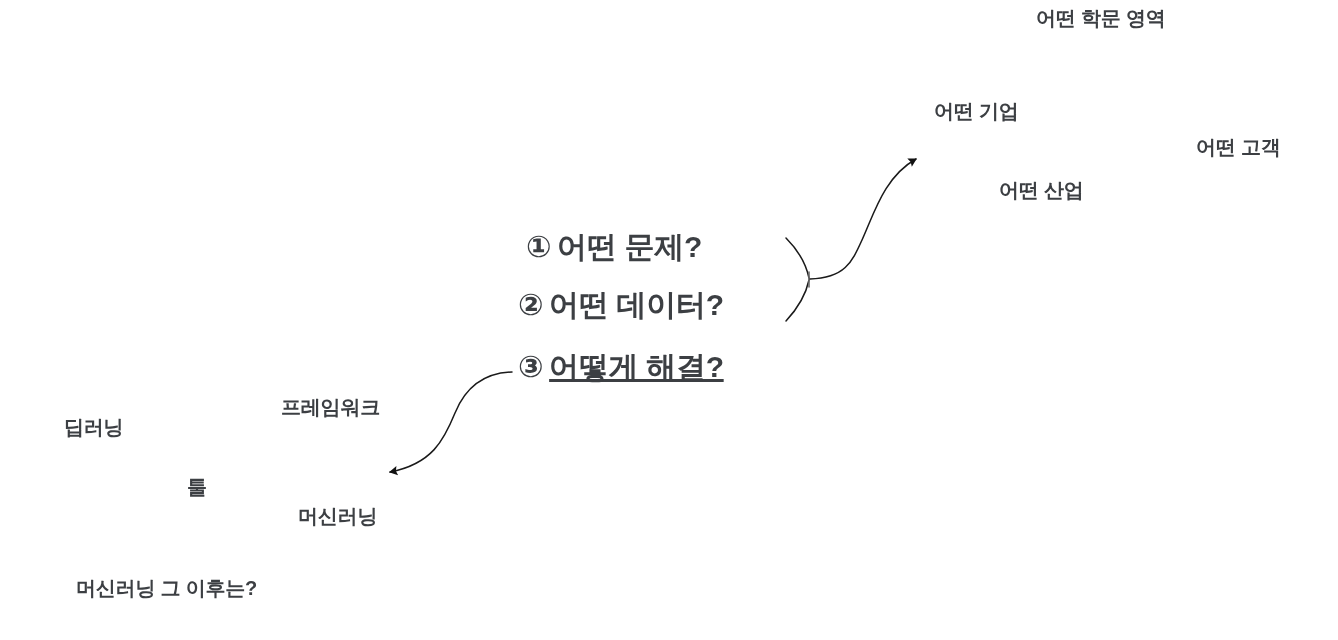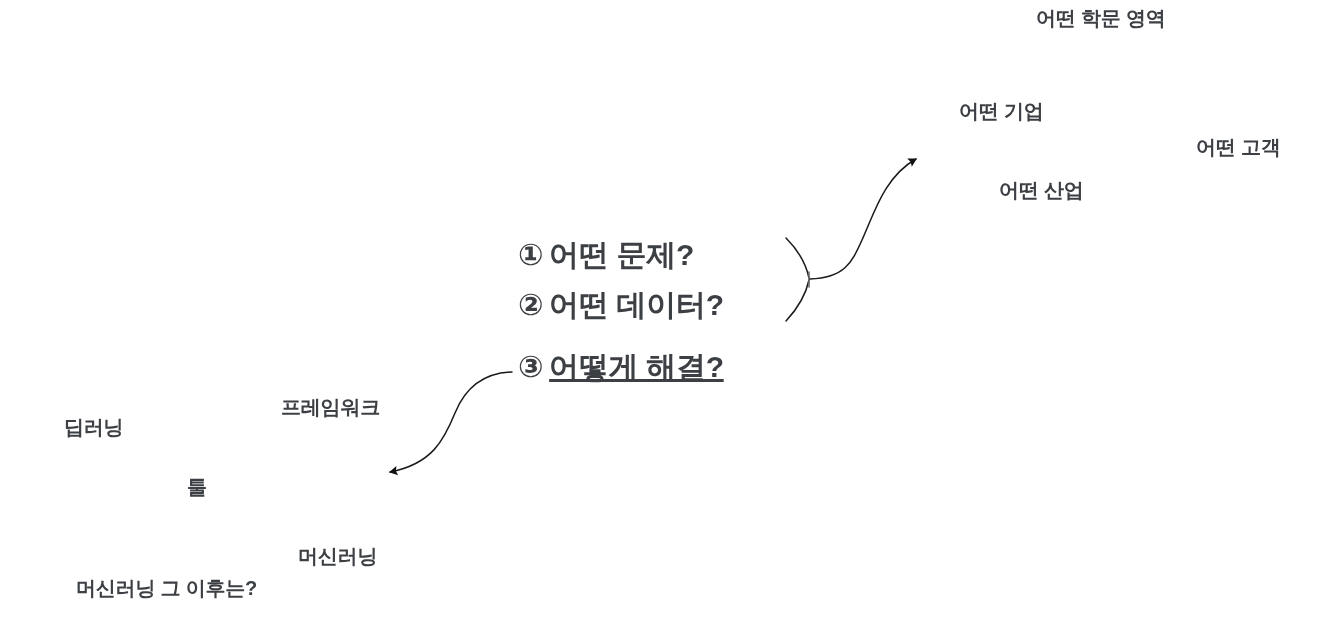--- a/index.html
+++ b/index.html
@@ -75,33 +75,33 @@
     <g>
       <path d="M810,279 C845,278 852,262 862,240 C874,214 884,177 916,159" fill="none" stroke="#1a1a1a" stroke-width="1.5" stroke-linecap="round" marker-end="url(#ah-right)"></path>
     </g>
 
     <g>
       <path d="M512,372 C480,373 464,391 455,413 C444,440 432,464 390,472" fill="none" stroke="#1a1a1a" stroke-width="1.5" stroke-linecap="round" marker-end="url(#ah-left)"></path>
     </g>
   </svg>
 
   <div class="lbl kw" style="left:1036px; top:8px;">어떤 학문 영역</div>
-  <div class="lbl kw" style="left:934px; top:101px;margin-left:25px;">어떤 기업</div>
+  <div class="lbl kw" style="left:934px; top:101px;">어떤 기업</div>
   <div class="lbl kw" style="left:1196px; top:137px;">어떤 고객</div>
   <div class="lbl kw" style="left:999px; top:180px;">어떤 산업</div>
 
-  <div class="q" style="top:240px;">
+  <div class="q" style="top:232px;margin-left:8px;">
     <span class="num">①</span><span>어떤 문제?</span>
   </div>
   <div class="q" style="top:290px;">
     <span class="num">②</span><span>어떤 데이터?</span>
   </div>
   <div class="q" style="top:352px;text-decoration:underline;">
     <span class="num">③</span><span>어떻게 해결?</span>
   </div>
 
   <div class="lbl kw" style="left:241px; top:397px;margin-left:40px;">프레임워크</div>
   <div class="lbl kw" style="left:64px; top:417px;">딥러닝</div>
   <div class="lbl kw" style="left:187px; top:477px;">툴</div>
-  <div class="lbl kw" style="left:298px; top:506px;margin-top:40px;">머신러닝</div>
+  <div class="lbl kw" style="left:298px; top:506px;">머신러닝</div>
   <div class="lbl kw" style="left:76px; top:578px;">머신러닝 그 이후는?</div>
 
 </div>
 
 </body></html>

